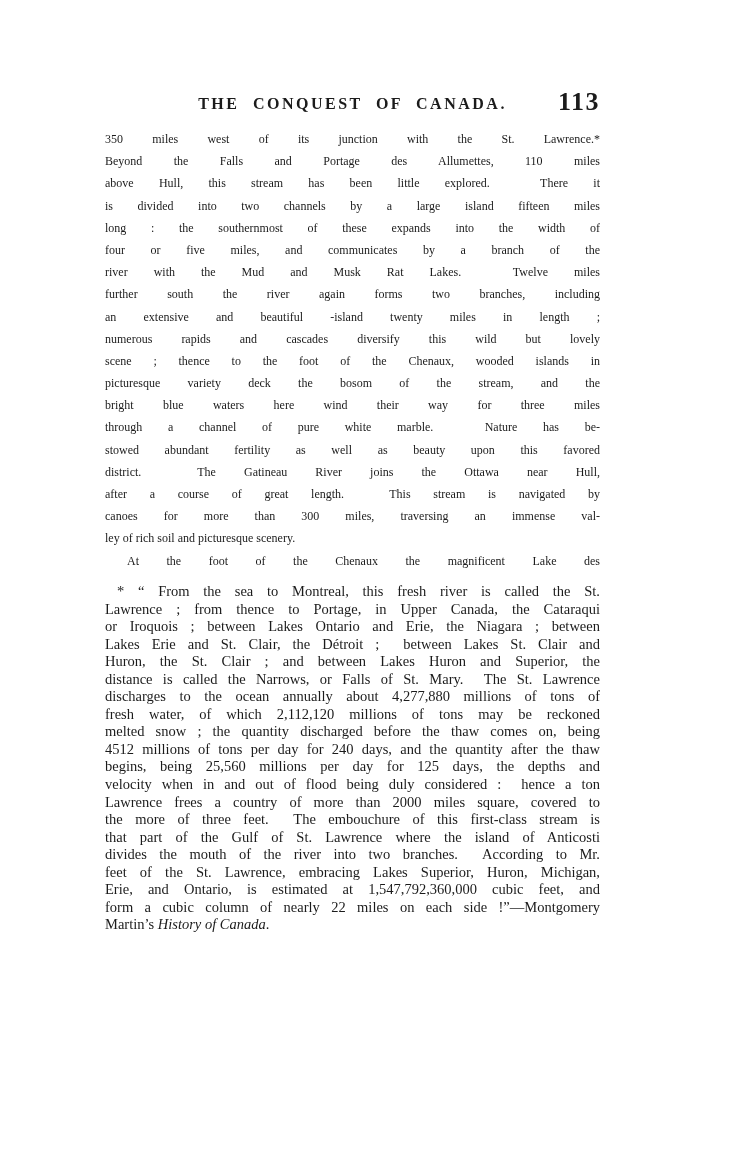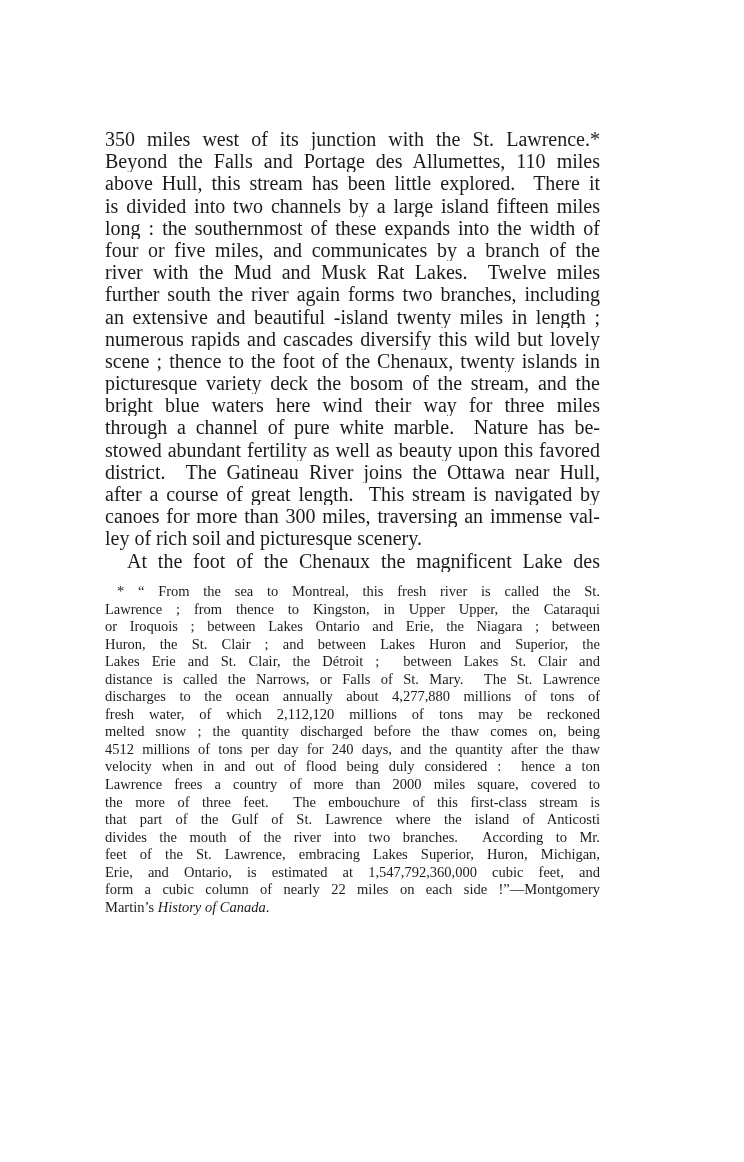--- a/index.html
+++ b/index.html
@@ -37,21 +37,21 @@
     top: -4px;
     font-size: 26px;
     font-weight: bold;
     letter-spacing: 1.5px;
   }
   .body-text {
     position: absolute;
     left: 105px;
     top: 128px;
     width: 495px;
-    font-size: 20px;
+    font-size: 12px;
     line-height: 22.2px;
   }
   .footnote {
     position: absolute;
     left: 105px;
     top: 583px;
     width: 495px;
     font-size: 14.5px;
     line-height: 17.55px;
   }
@@ -71,60 +71,65 @@
     white-space: pre-wrap;
     height: 17.55px;
   }
   .closing-line em { font-style: italic; }
 </style>
 </head>
 <body>
 
 <div class="page">
 
+  <div class="header">
+    <div class="running-head">THE CONQUEST OF CANADA.</div>
+    <div class="page-number">113</div>
+  </div>
 
   <div class="body-text">
     <div>
         <div class="line">350 miles west of its junction with the St. Lawrence.*</div>
         <div class="line">Beyond the Falls and Portage des Allumettes, 110 miles</div>
         <div class="line">above Hull, this stream has been little explored.  There it</div>
         <div class="line">is divided into two channels by a large island fifteen miles</div>
         <div class="line">long : the southernmost of these expands into the width of</div>
         <div class="line">four or five miles, and communicates by a branch of the</div>
         <div class="line">river with the Mud and Musk Rat Lakes.  Twelve miles</div>
         <div class="line">further south the river again forms two branches, including</div>
         <div class="line">an extensive and beautiful -island twenty miles in length ;</div>
         <div class="line">numerous rapids and cascades diversify this wild but lovely</div>
-        <div class="line">scene ; thence to the foot of the Chenaux, twenty islands in</div>
+        <div class="line">scene ; thence to the foot of the Chenaux, wooded islands in</div>
         <div class="line">picturesque variety deck the bosom of the stream, and the</div>
         <div class="line">bright blue waters here wind their way for three miles</div>
         <div class="line">through a channel of pure white marble.  Nature has be-</div>
         <div class="line">stowed abundant fertility as well as beauty upon this favored</div>
         <div class="line">district.  The Gatineau River joins the Ottawa near Hull,</div>
         <div class="line">after a course of great length.  This stream is navigated by</div>
         <div class="line">canoes for more than 300 miles, traversing an immense val-</div>
         <div class="line ragged">ley of rich soil and picturesque scenery.</div>
       </div>
     <div>
         <div class="line indent">At the foot of the Chenaux the magnificent Lake des</div>
       </div>
   </div>
 
   <div class="footnote">
     <div>
         <div class="line indent">* “ From the sea to Montreal, this fresh river is called the St.</div>
-        <div class="line">Lawrence ; from thence to Kingston, in Upper Upper, the Cataraqui</div>
+        <div class="line">Lawrence ; from thence to Portage, in Upper Canada, the Cataraqui</div>
         <div class="line">or Iroquois ; between Lakes Ontario and Erie, the Niagara ; between</div>
+        <div class="line">Lakes Erie and St. Clair, the Détroit ;  between Lakes St. Clair and</div>
         <div class="line">Huron, the St. Clair ; and between Lakes Huron and Superior, the</div>
-        <div class="line">Lakes Erie and St. Clair, the Détroit ;  between Lakes St. Clair and</div>
         <div class="line">distance is called the Narrows, or Falls of St. Mary.  The St. Lawrence</div>
         <div class="line">discharges to the ocean annually about 4,277,880 millions of tons of</div>
         <div class="line">fresh water, of which 2,112,120 millions of tons may be reckoned</div>
         <div class="line">melted snow ; the quantity discharged before the thaw comes on, being</div>
         <div class="line">4512 millions of tons per day for 240 days, and the quantity after the thaw</div>
+        <div class="line">begins, being 25,560 millions per day for 125 days, the depths and</div>
         <div class="line">velocity when in and out of flood being duly considered :  hence a ton</div>
         <div class="line">Lawrence frees a country of more than 2000 miles square, covered to</div>
         <div class="line">the more of three feet.  The embouchure of this first-class stream is</div>
         <div class="line">that part of the Gulf of St. Lawrence where the island of Anticosti</div>
         <div class="line">divides the mouth of the river into two branches.  According to Mr.</div>
         <div class="line">feet of the St. Lawrence, embracing Lakes Superior, Huron, Michigan,</div>
         <div class="line">Erie, and Ontario, is estimated at 1,547,792,360,000 cubic feet, and</div>
         <div class="line">form a cubic column of nearly 22 miles on each side !”—Montgomery</div>
       </div>
     <div class="closing-line"><span>Martin’s </span><em>History of Canada</em><span>.</span></div>

